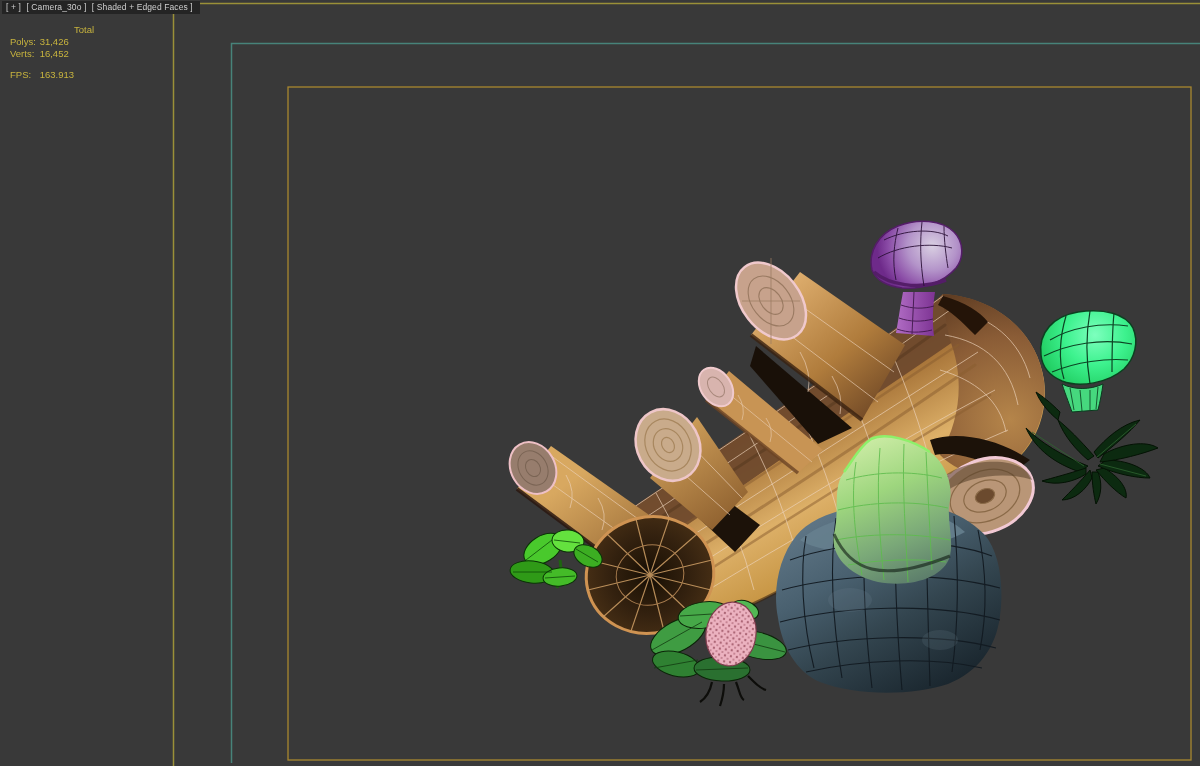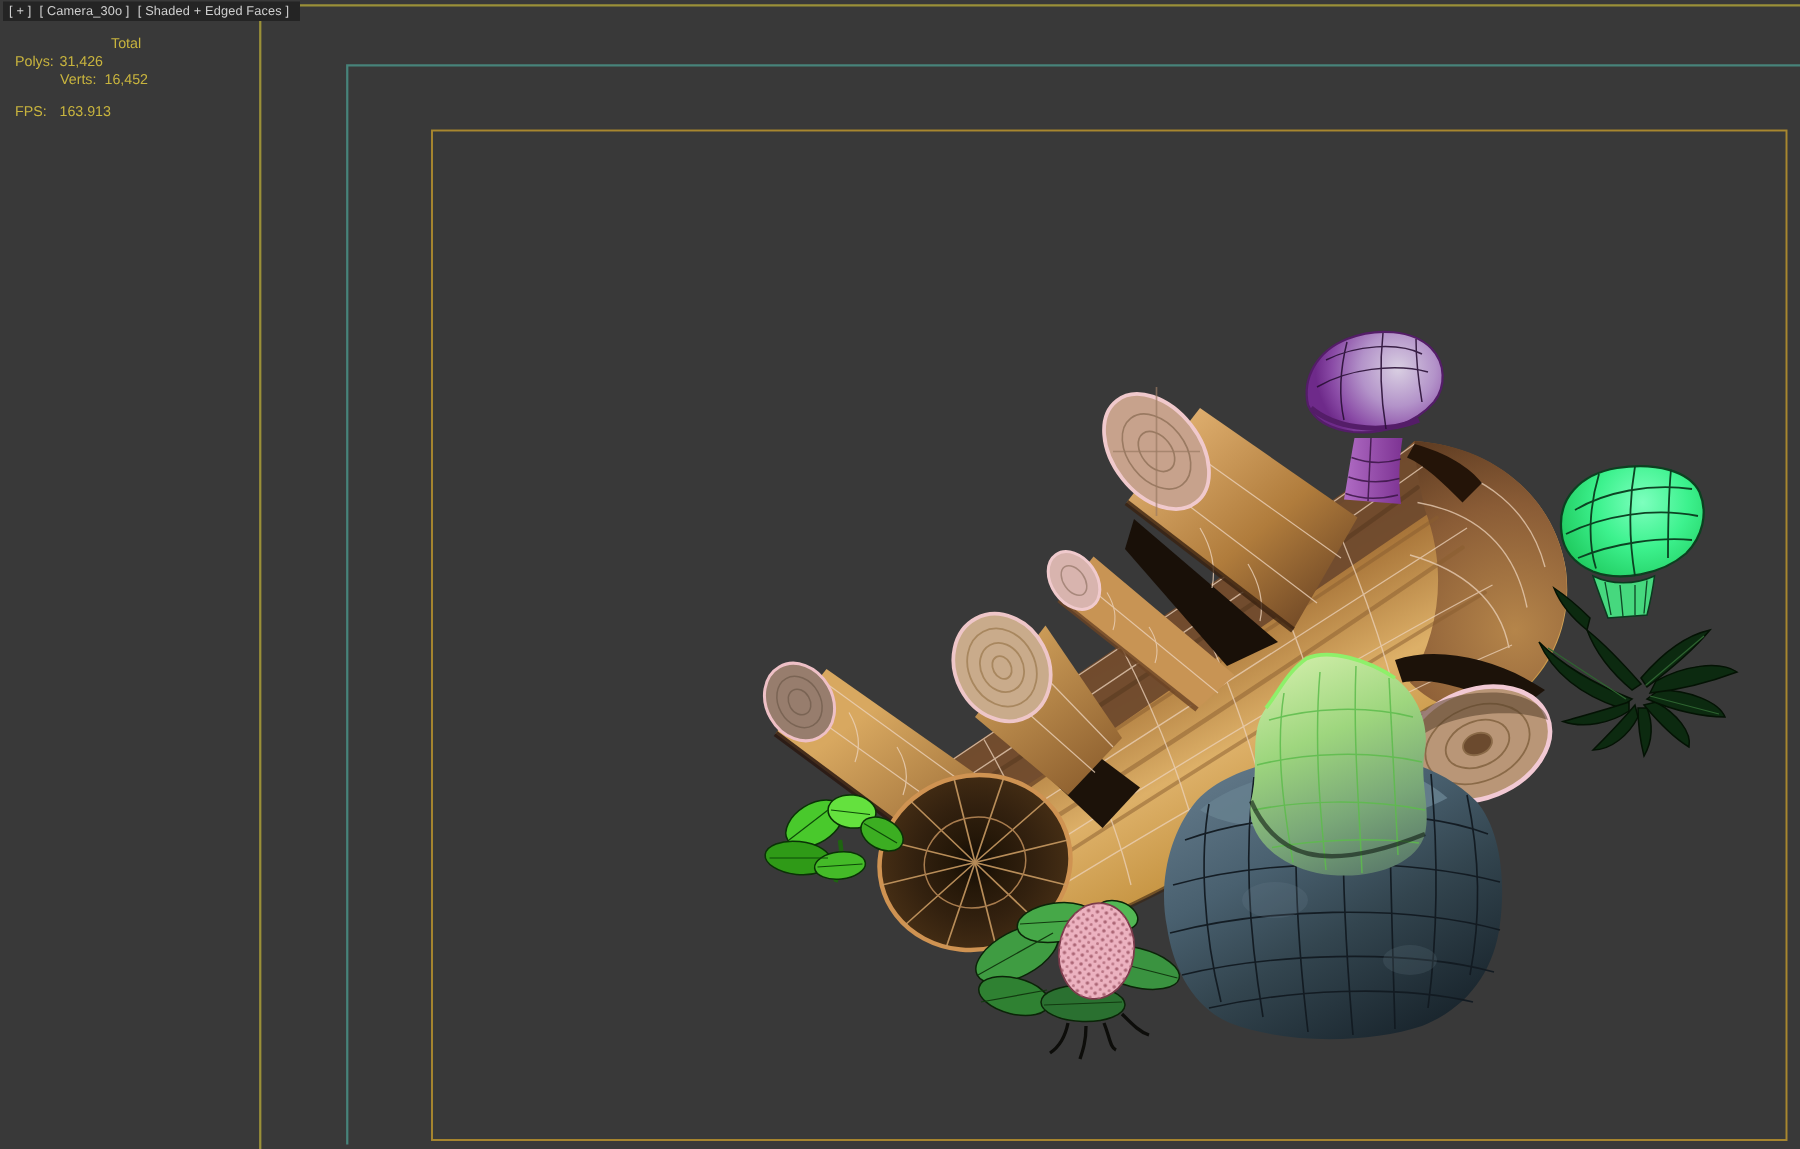--- a/index.html
+++ b/index.html
@@ -353,21 +353,21 @@
     <span>[ Camera_30o ]</span>
     <span>[ Shaded + Edged Faces ]</span>
   </div>
 
   <div class="stats">
     <div class="row" style="left:37px;top:2px;margin-left:37px;">Total</div>
     <div class="row" style="left:10px;top:14px;">
       <span class="lbl">Polys:</span>
       <span class="val">31,426</span>
     </div>
-    <div class="row" style="left:10px;top:26px;margin-left:30px;">
+    <div class="row" style="left:10px;top:26px;">
       <span class="lbl">Verts:</span>
       <span class="val">16,452</span>
     </div>
     <div class="row" style="left:10px;top:47px;">
       <span class="lbl">FPS:</span>
       <span class="val">163.913</span>
     </div>
   </div>
 
 </div>

